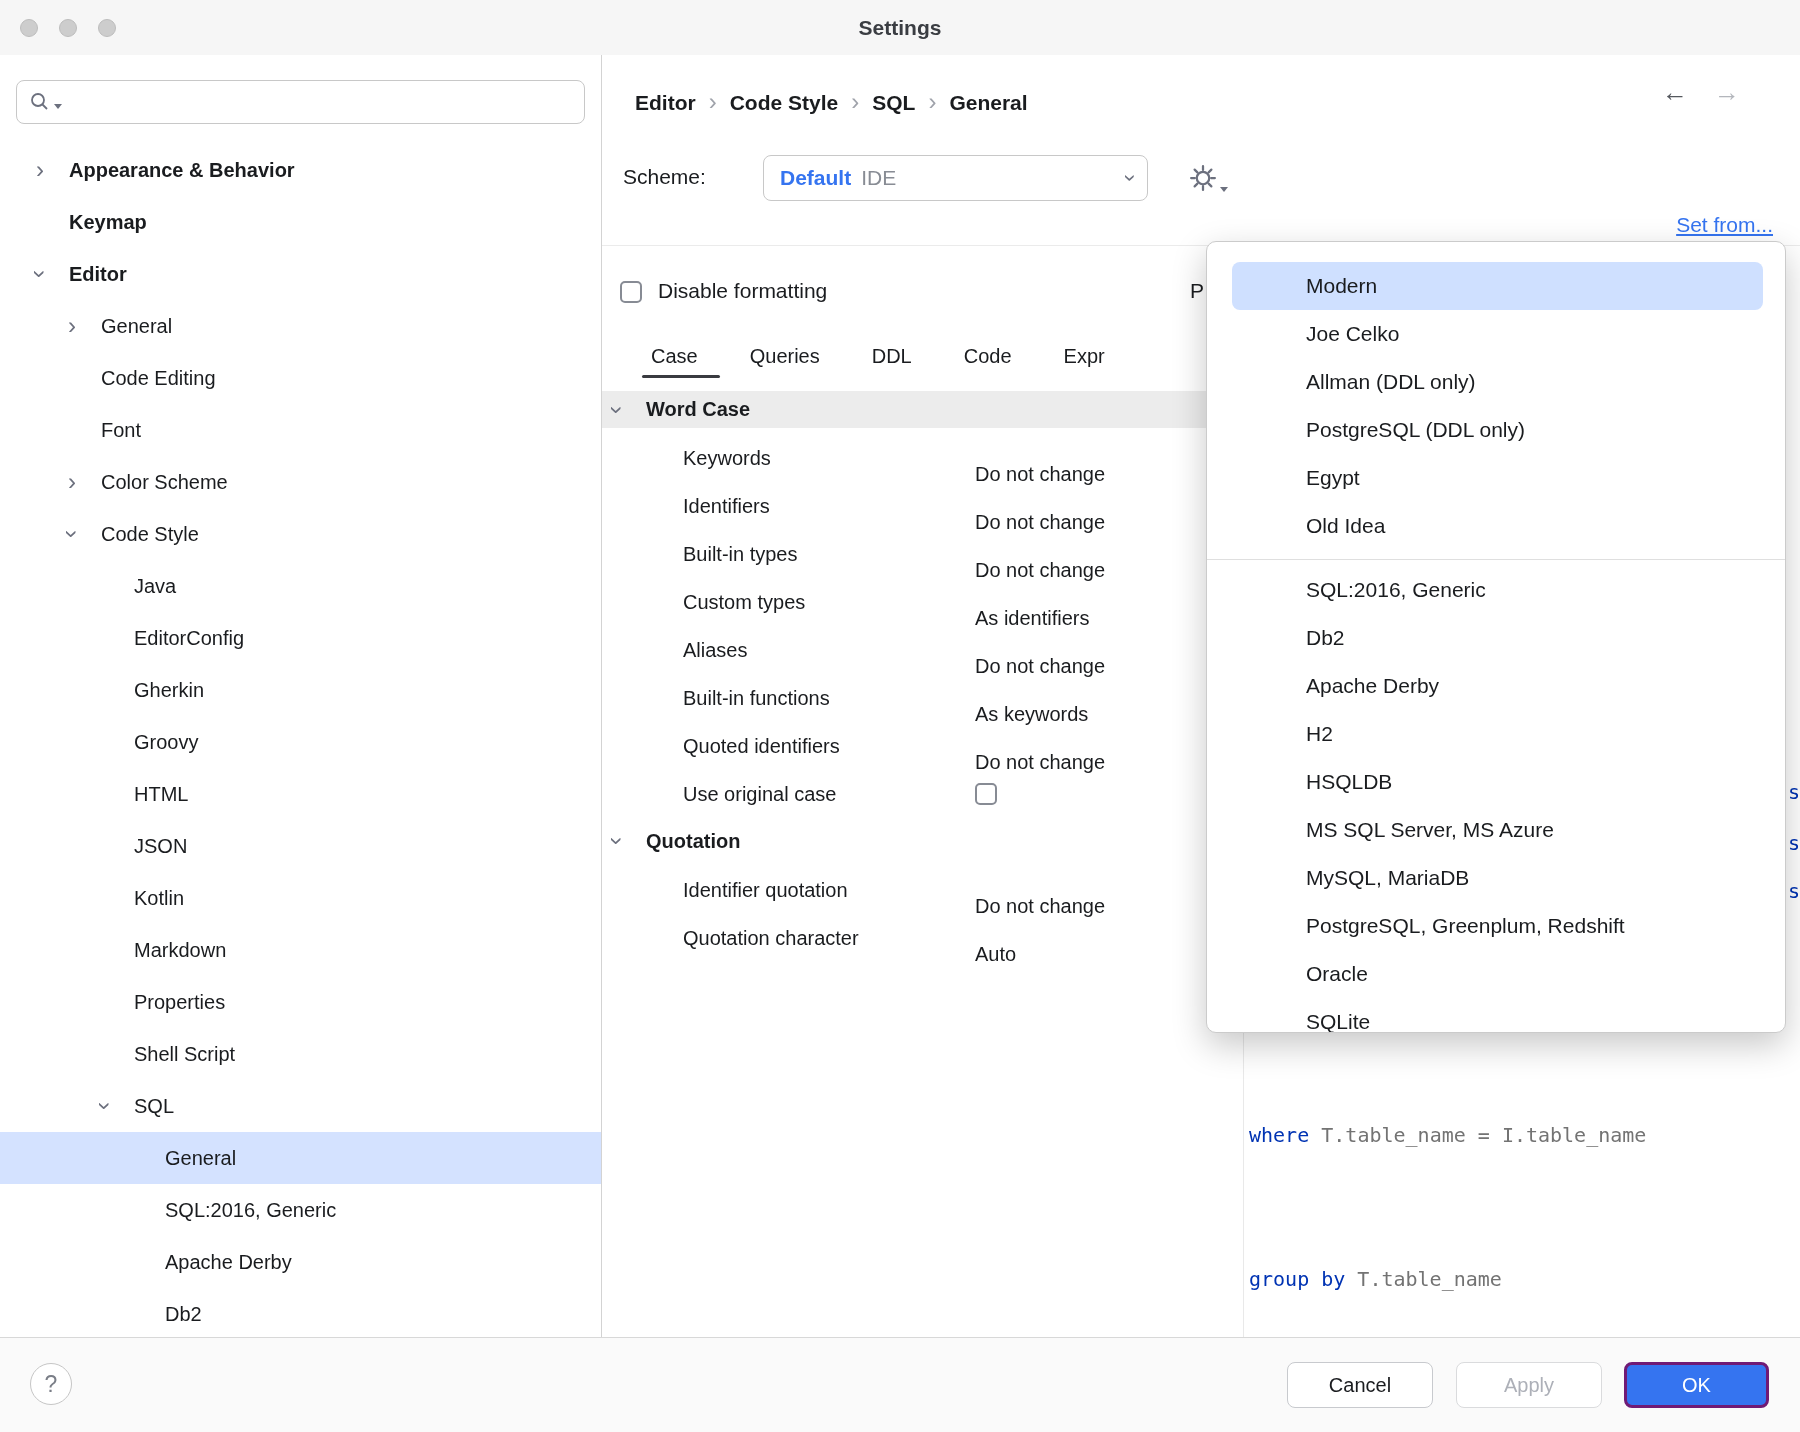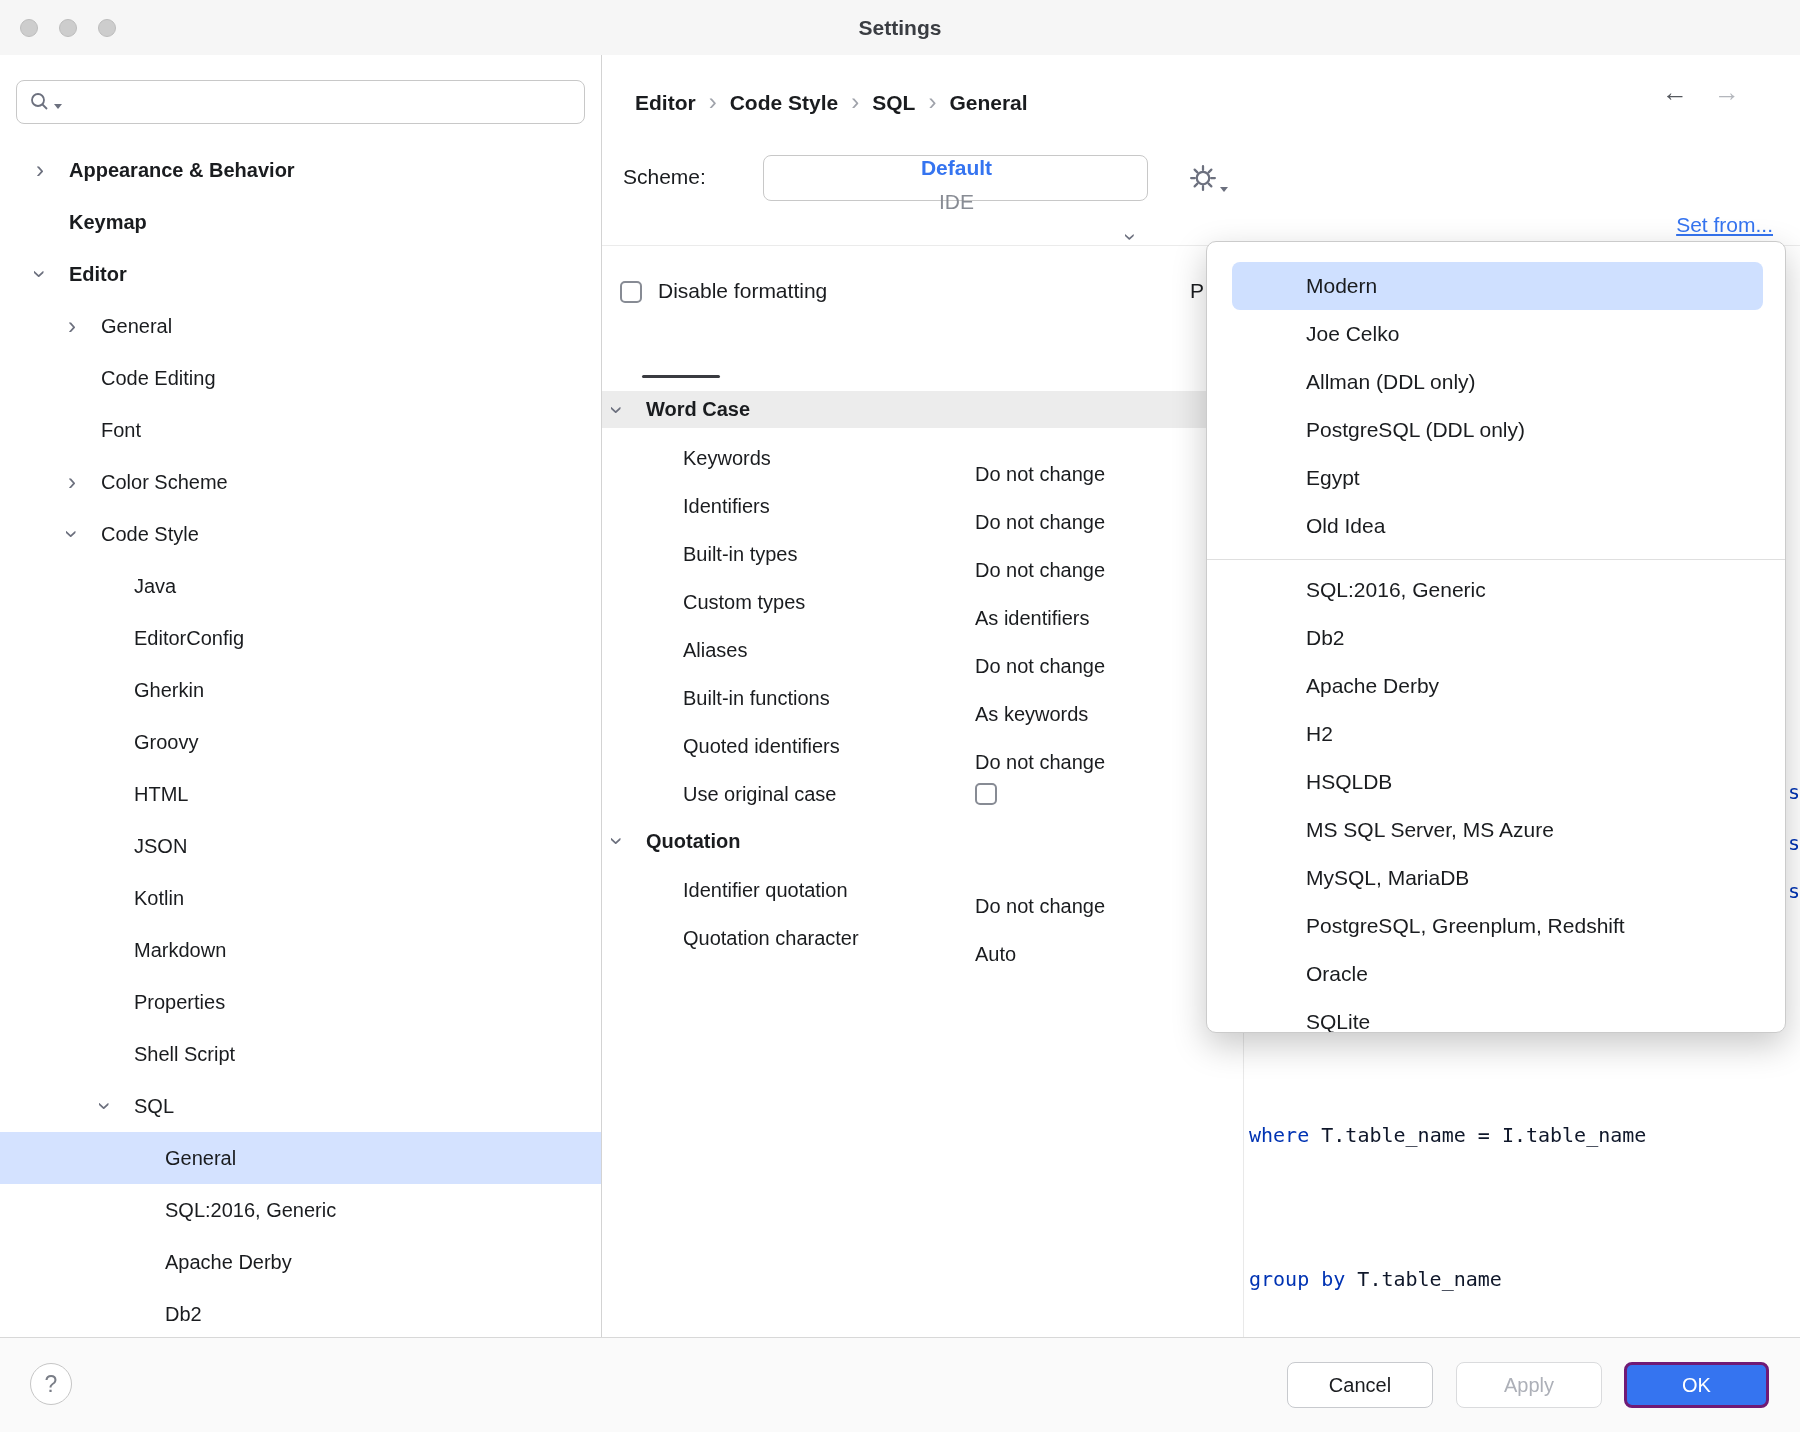--- a/index.html
+++ b/index.html
@@ -43,21 +43,21 @@
   .breadcrumb { position:absolute; left:33px; top:34px; display:flex; align-items:center; gap:13px;
                 font-size:21px; font-weight:bold; }
   .bc-sep { color:#A0A3AB; font-size:24px; font-weight:normal; position:relative; top:-1px; }
   .nav-arrow { position:absolute; top:22px; font-size:26px; width:34px; text-align:center; }
   .nav-back { left:1056px; color:#55585E; }
   .nav-fwd { left:1108px; color:#B3B6BC; }
 
   .scheme-label { position:absolute; left:21px; top:110px; font-size:21px; }
   .scheme-select { position:absolute; left:161px; top:100px; width:385px; height:46px;
                    border:1px solid #C8C8C8; border-radius:8px; display:flex; align-items:center;
-                   padding:0 14px 0 16px; gap:10px; font-size:21px; background:#FFF;flex-direction:column; }
+                   padding:0 14px 0 16px; gap:10px; font-size:21px; background:#FFF; }
   .scheme-val { color:#3574F0; font-weight:bold; }
   .scheme-suffix { color:#888C94; }
   .select-chev { margin-left:auto; color:#6C707E; font-size:22px; }
   .select-chev span { display:inline-block; transform:rotate(90deg); }
   .gear { position:absolute; left:586px; top:108px; width:30px; height:30px; }
   .gear-tri { position:absolute; left:618px; top:132px; width:0; height:0;
               border-left:4px solid transparent; border-right:4px solid transparent; border-top:5px solid #6C707E; }
   .set-from { position:absolute; right:27px; top:158px; font-size:21px; color:#3574F0;
               text-decoration:underline; }
 
@@ -82,21 +82,21 @@
   .rows-wordcase { position:absolute; left:0; top:379px; width:641px; }
   .rows-quotation { position:absolute; left:0; top:811px; width:641px; }
   .srow { height:48px; display:flex; align-items:center; padding-left:81px; font-size:20px; }
   .slabel { width:292px; flex:0 0 292px; }
   .svalue { color:#1A1C1F;margin-top:32px; }
 
   .preview-divider { position:absolute; left:641px; top:336px; bottom:0; width:1px; background:#E9E9E9; }
 
   .code { position:absolute; left:647px; top:960px; font-family:"DejaVu Sans Mono","Liberation Mono",monospace;
           font-size:20px; line-height:48px; white-space:pre; }
-  .kw { color:#0033B3; } .pl { color:#0f172a; }
+  .kw { color:#0033B3; } .pl { color:#737373; }
   .edge-frag { position:absolute; left:1186px; font-family:"DejaVu Sans Mono","Liberation Mono",monospace;
                font-size:20px; color:#0033B3; }
 
   
   .popup { position:absolute; left:1206px; top:241px; width:580px; height:792px; background:#FFF;
            border:1px solid #CBCBCB; border-radius:10px; box-shadow:0 12px 34px rgba(0,0,0,0.22);
            overflow:hidden; z-index:20; padding-top:20px; }
   .pitem { height:48px; margin:0 22px 0 25px; border-radius:8px; display:flex; align-items:center;
            padding-left:74px; font-size:21px; }
   .pitem.selected { background:#CFE0FF; }
@@ -271,20 +271,27 @@
   <div class="gear-tri"></div>
 
   <a class="set-from">Set from...</a>
 
   <div class="panel-top"></div>
 
   <div class="checkbox cb-row-box"></div>
   <span class="cb-row-label">Disable formatting</span>
   <span class="clipped-p">P</span>
 
+  <div class="tabs">
+    <span>Case</span>
+    <span>Queries</span>
+    <span>DDL</span>
+    <span>Code</span>
+    <span>Expr</span>
+  </div>
   <div class="tab-underline"></div>
 
   <div class="section-bar">
     <span class="chev down">
         <span>›</span>
       </span>
     <span class="section-title">Word Case</span>
   </div>
 
   <div class="rows-wordcase">

